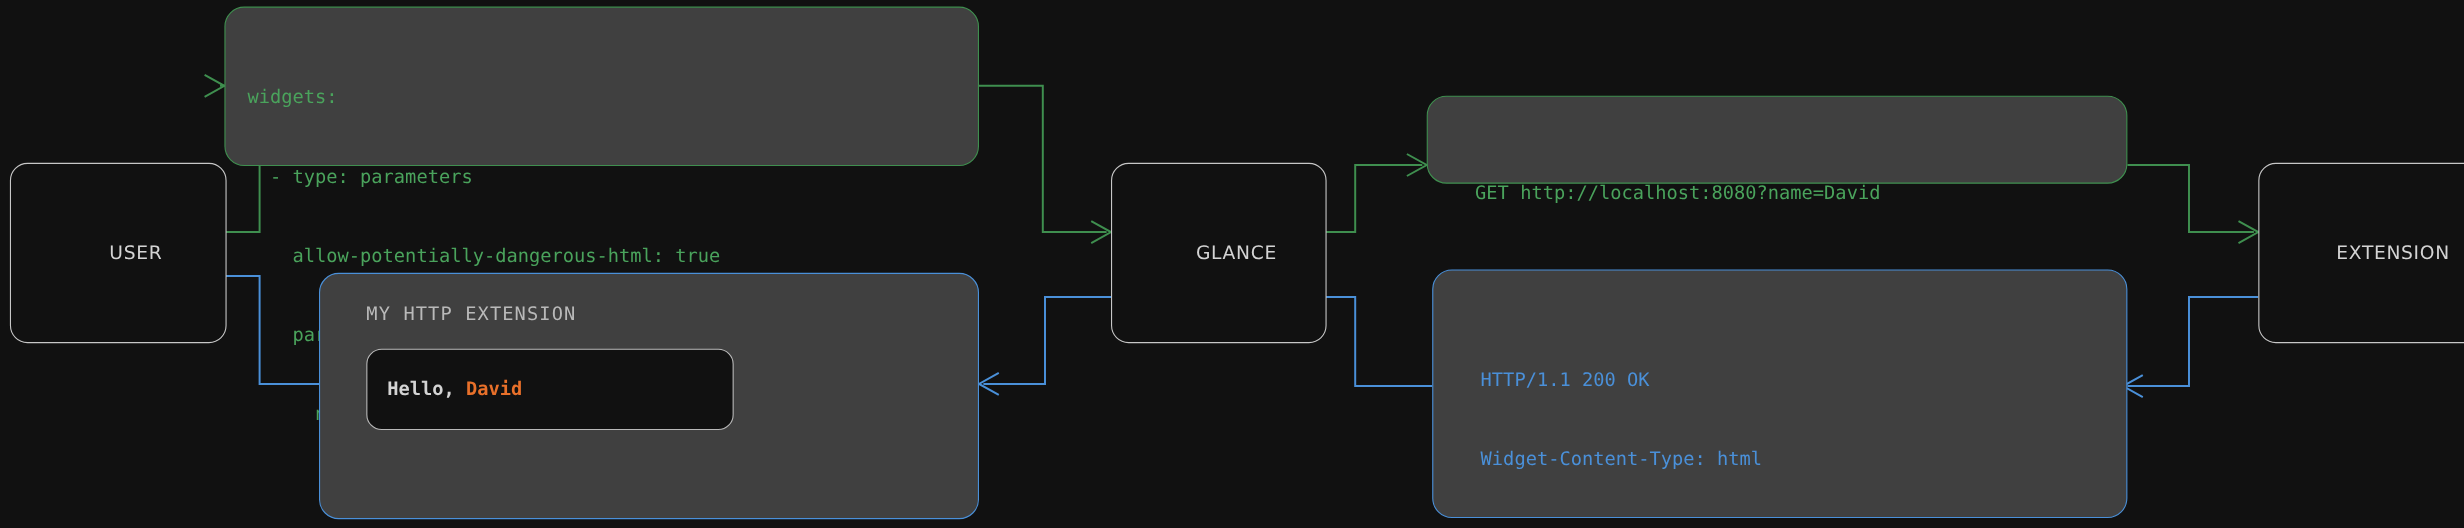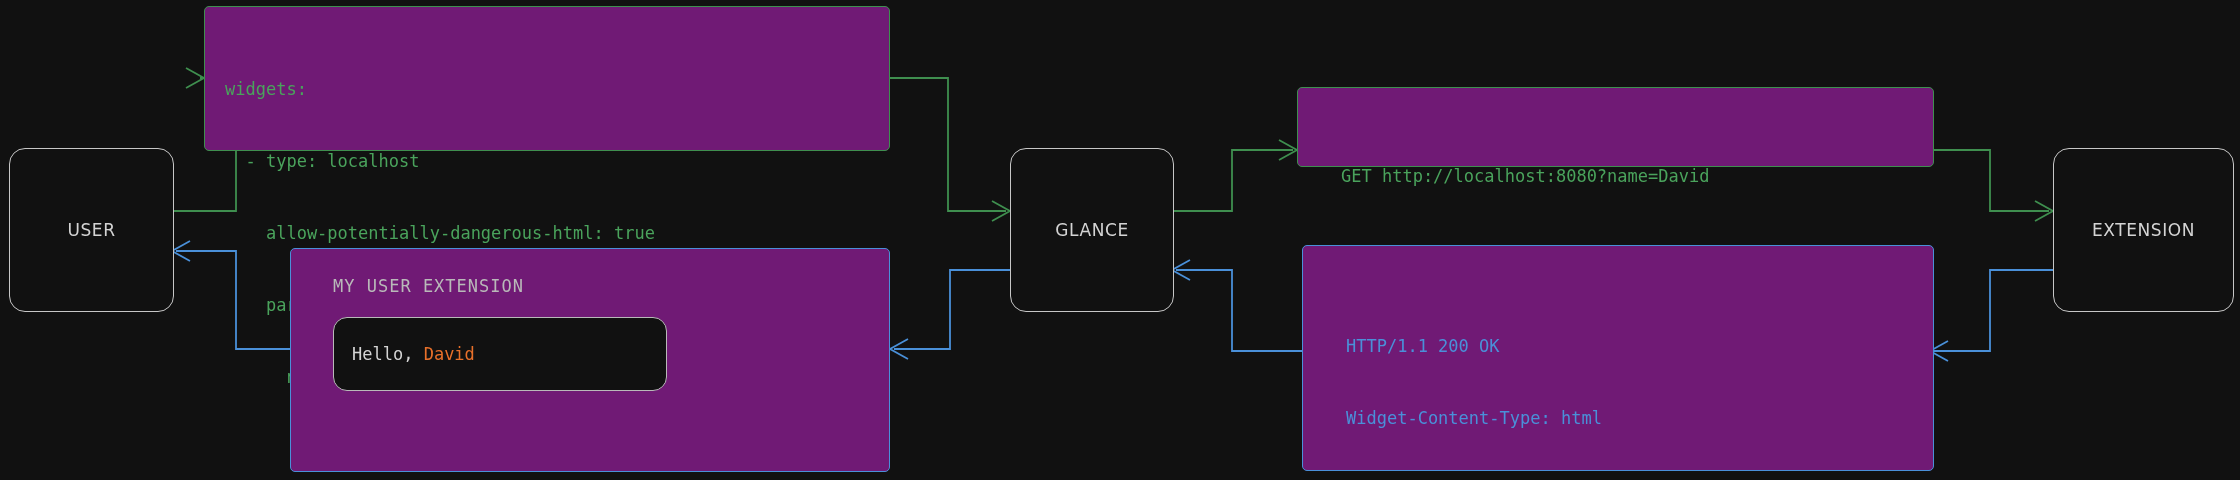--- a/index.html
+++ b/index.html
@@ -26,25 +26,26 @@
     border: 1.6px solid #c7c7c7;
     border-radius: 16px;
     background: #111111;
     display: flex;
     align-items: center;
     justify-content: center;
     color: #d4d4d4;
     font-family: "DejaVu Sans", "Liberation Sans", sans-serif;
     font-size: 17px;
     letter-spacing: 0.6px;
+    padding-left: 32px;
   }
   .msgbox {
     position: absolute;
-    border-radius: 5px;
-    background: #701a75;
+    border-radius: 18px;
+    background: #404040;
     box-sizing: border-box;
   }
   .msgbox.green { border: 1.6px solid #3f8f4f; }
   .msgbox.blue  { border: 1.6px solid #4a90d9; }
 
   .code {
     font-family: "DejaVu Sans Mono", "Liberation Mono", monospace;
     font-size: 17px;
     line-height: 24px;
     white-space: pre;
@@ -180,21 +181,21 @@
     <span>EXTENSION</span>
   </div>
 
   <div class="node" style="left:1010px; top:148px; width:162px; height:162px;">
     <span>GLANCE</span>
   </div>
 
   <div class="msgbox green" style="left:204px; top:6px; width:686px; height:145px;">
     <div class="code green" style="position:absolute; left:20px; top:22px;">
       <div>widgets:</div>
-      <div>  - type: localhost</div>
+      <div>  - type: parameters</div>
       <div>    allow-potentially-dangerous-html: true</div>
       <div>    parameters:</div>
       <div>      name: David</div>
     </div>
   </div>
 
   <div class="msgbox green" style="left:1297px; top:87px; width:637px; height:80px;text-align:center;">
     <div class="code green" style="position:absolute; left:43px; top:28px;">
       <div>GET http://localhost:8080?name=David</div>
     </div>
@@ -203,19 +204,19 @@
   <div class="msgbox blue" style="left:1302px; top:245px; width:632px; height:226px;">
     <div class="code blue" style="position:absolute; left:43px; top:40px;">
       <div>HTTP/1.1 200 OK</div>
       <div>Widget-Content-Type: html</div>
       
       
     </div>
   </div>
 
   <div class="msgbox blue" style="left:290px; top:248px; width:600px; height:224px;">
-    <div class="widget-title" style="position:absolute; left:42px; top:27px;">MY USER EXTENSION</div>
-    <div class="widget-inner" style="position:absolute; left:42px; top:68px; width:334px; height:74px;">
+    <div class="widget-title" style="position:absolute; left:42px; top:27px;">MY HTTP EXTENSION</div>
+    <div class="widget-inner" style="position:absolute; left:42px; top:68px; width:334px; height:74px;font-weight:bold;">
       <span class="widget-body"><span>Hello, </span><span class="accent">David</span></span>
     </div>
   </div>
 
 </div>
 
 </body></html>

